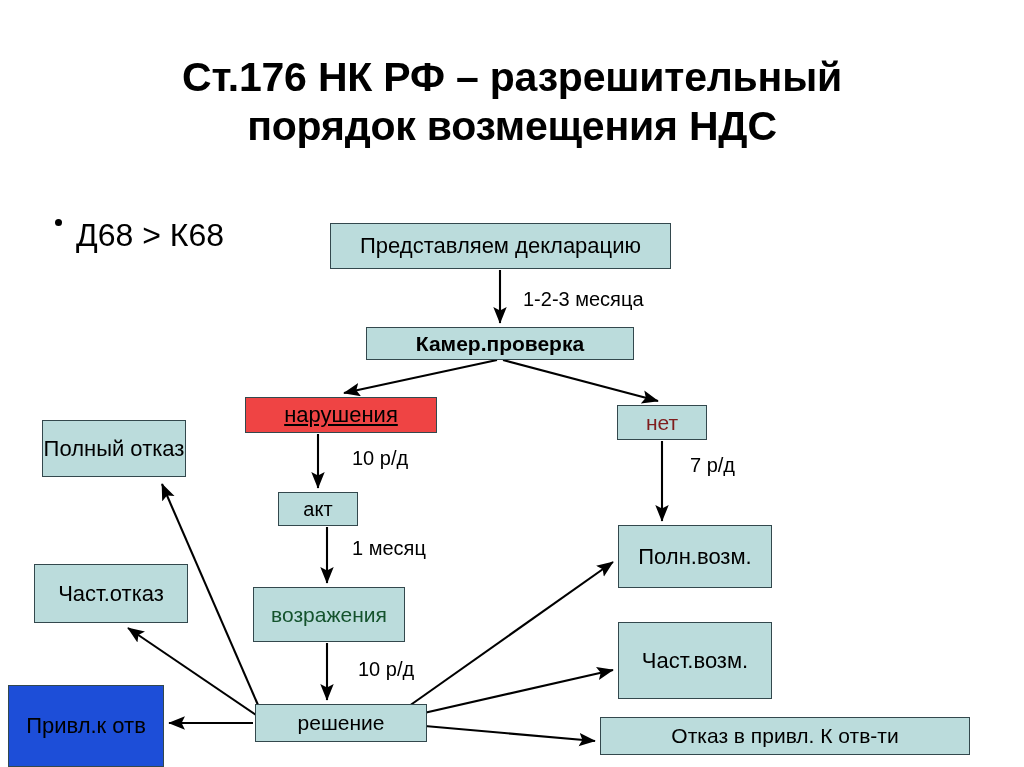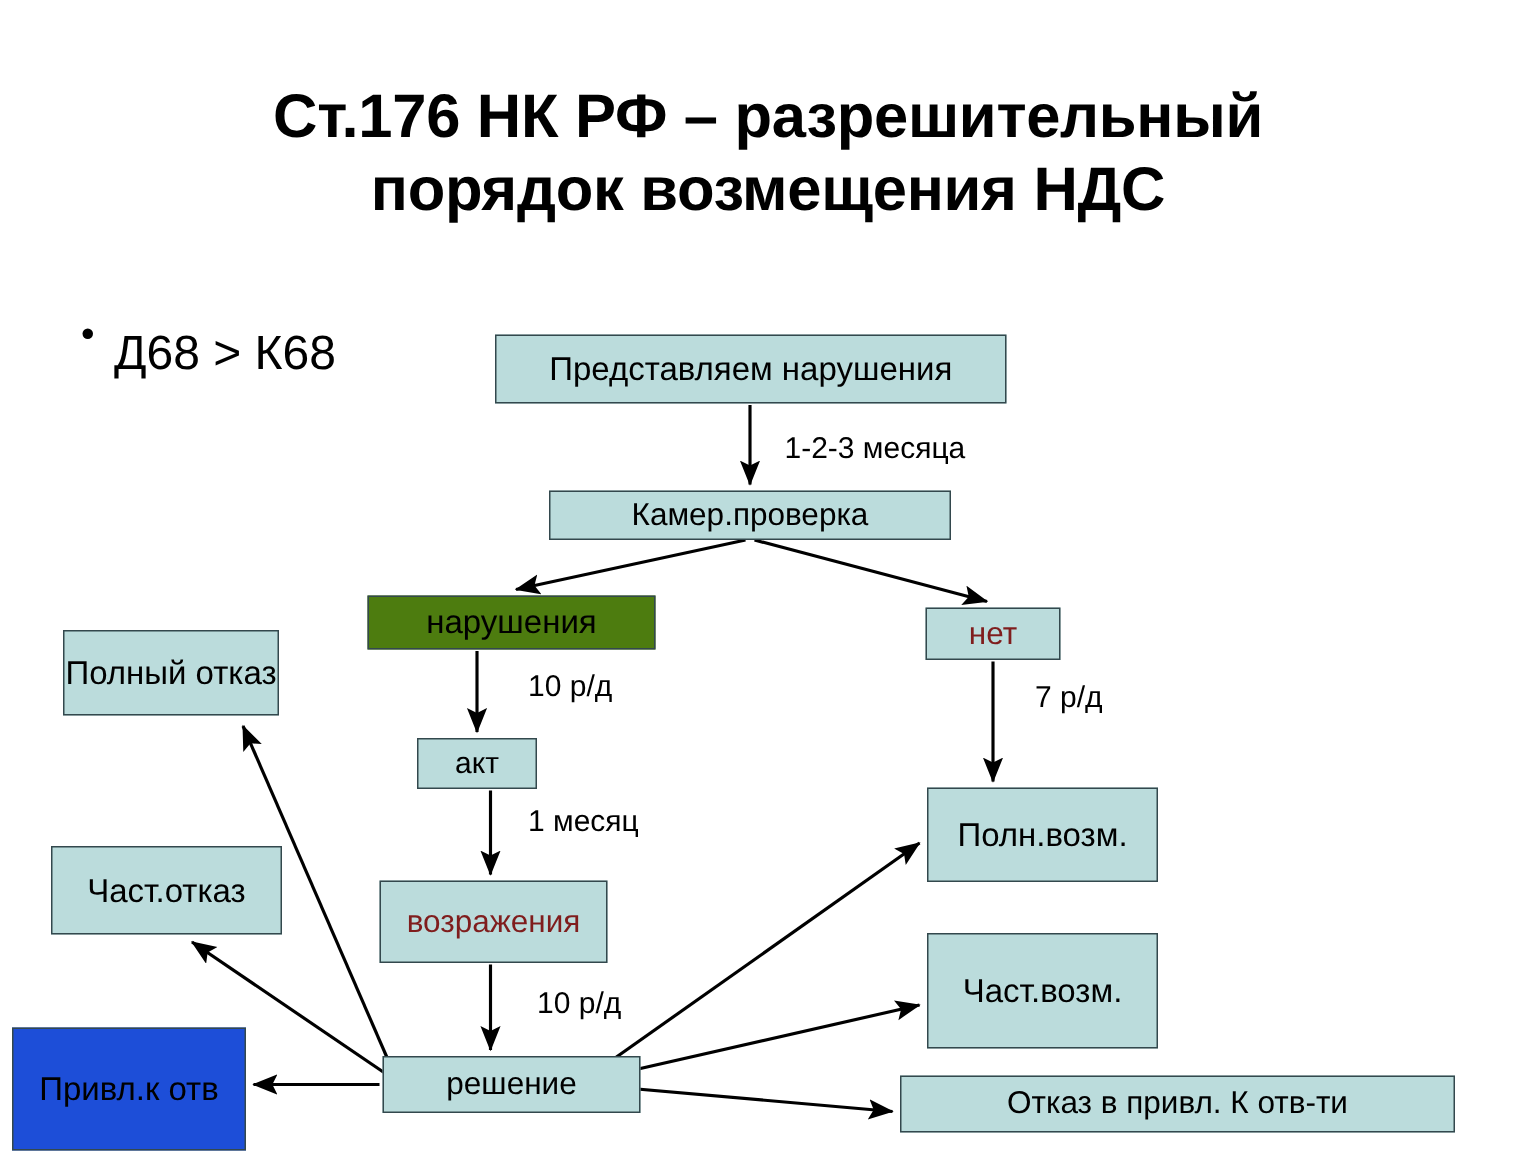--- a/index.html
+++ b/index.html
@@ -114,29 +114,29 @@
       <line x1="662" y1="414" x2="662" y2="494"></line>
       <line x1="258" y1="678" x2="162" y2="457"></line>
       <line x1="256" y1="688" x2="128" y2="601"></line>
       <line x1="253" y1="696" x2="169" y2="696"></line>
       <line x1="402" y1="684" x2="613" y2="535"></line>
       <line x1="402" y1="691" x2="613" y2="643"></line>
       <line x1="402" y1="697" x2="595" y2="714"></line>
     </g>
   </svg>
 
-  <div class="node" style="left: 330px; top: 196px; width: 341px; height: 46px; font-size: 22px; background: rgb(187, 220, 220); border-color: rgb(51, 72, 77); color: rgb(0, 0, 0);">Представляем нарушения</div>
-  <div class="node" style="left: 366px; top: 300px; width: 268px; height: 33px; font-size: 21px; background: rgb(187, 220, 220); border-color: rgb(51, 72, 77); color: rgb(0, 0, 0);">Камер.проверка</div>
-  <div class="node" style="left: 245px; top: 370px; width: 192px; height: 36px; font-size: 22px; background: #4d7c0f; border-color: rgb(51, 72, 77); color: rgb(0, 0, 0);">нарушения</div>
+  <div class="node" style="left: 330px; top: 196px; width: 341px; height: 46px; font-size: 22px; background: rgb(187, 220, 220); border-color: rgb(51, 72, 77); color: rgb(0, 0, 0);">Представляем декларацию</div>
+  <div class="node" style="left: 366px; top: 300px; width: 268px; height: 33px; font-size: 21px; background: rgb(187, 220, 220); border-color: rgb(51, 72, 77); color: rgb(0, 0, 0); font-weight: bold;">Камер.проверка</div>
+  <div class="node" style="left: 245px; top: 370px; width: 192px; height: 36px; font-size: 22px; background: #ef4444; border-color: rgb(51, 72, 77); color: rgb(0, 0, 0); text-decoration: underline;">нарушения</div>
   <div class="node" style="left: 617px; top: 378px; width: 90px; height: 35px; font-size: 21px; background: rgb(187, 220, 220); border-color: rgb(51, 72, 77); color: #7f1d1d;">нет</div>
   <div class="node" style="left: 42px; top: 393px; width: 144px; height: 57px; font-size: 22px; background: rgb(187, 220, 220); border-color: rgb(51, 72, 77); color: rgb(0, 0, 0);">Полный отказ</div>
   <div class="node" style="left: 278px; top: 465px; width: 80px; height: 34px; font-size: 20px; background: rgb(187, 220, 220); border-color: rgb(51, 72, 77); color: rgb(0, 0, 0);">акт</div>
   <div class="node" style="left: 618px; top: 498px; width: 154px; height: 63px; font-size: 22px; background: rgb(187, 220, 220); border-color: rgb(51, 72, 77); color: rgb(0, 0, 0);">Полн.возм.</div>
   <div class="node" style="left: 34px; top: 537px; width: 154px; height: 59px; font-size: 22px; background: rgb(187, 220, 220); border-color: rgb(51, 72, 77); color: rgb(0, 0, 0);">Част.отказ</div>
-  <div class="node" style="left: 253px; top: 560px; width: 152px; height: 55px; font-size: 21px; background: rgb(187, 220, 220); border-color: rgb(51, 72, 77); color: #7f1d1d;">возражения</div>
+  <div class="node" style="left: 253px; top: 560px; width: 152px; height: 55px; font-size: 21px; background: rgb(187, 220, 220); border-color: rgb(51, 72, 77); color: #14532d;">возражения</div>
   <div class="node" style="left: 618px; top: 595px; width: 154px; height: 77px; font-size: 22px; background: rgb(187, 220, 220); border-color: rgb(51, 72, 77); color: rgb(0, 0, 0);">Част.возм.</div>
   <div class="node" style="left: 8px; top: 658px; width: 156px; height: 82px; font-size: 22px; background: #1d4ed8; border-color: rgb(51, 72, 77); color: rgb(0, 0, 0);">Привл.к отв</div>
   <div class="node" style="left: 255px; top: 677px; width: 172px; height: 38px; font-size: 21px; background: rgb(187, 220, 220); border-color: rgb(51, 72, 77); color: rgb(0, 0, 0);">решение</div>
   <div class="node" style="left: 600px; top: 690px; width: 370px; height: 38px; font-size: 21px; background: rgb(187, 220, 220); border-color: rgb(51, 72, 77); color: rgb(0, 0, 0);">Отказ в привл. К отв-ти</div>
 
   <div class="edge-label" style="left: 523px; top: 261px;">1-2-3 месяца</div>
   <div class="edge-label" style="left: 352px; top: 420px;">10 р/д</div>
   <div class="edge-label" style="left: 690px; top: 427px;">7 р/д</div>
   <div class="edge-label" style="left: 352px; top: 510px;">1 месяц</div>
   <div class="edge-label" style="left: 358px; top: 631px;">10 р/д</div>

